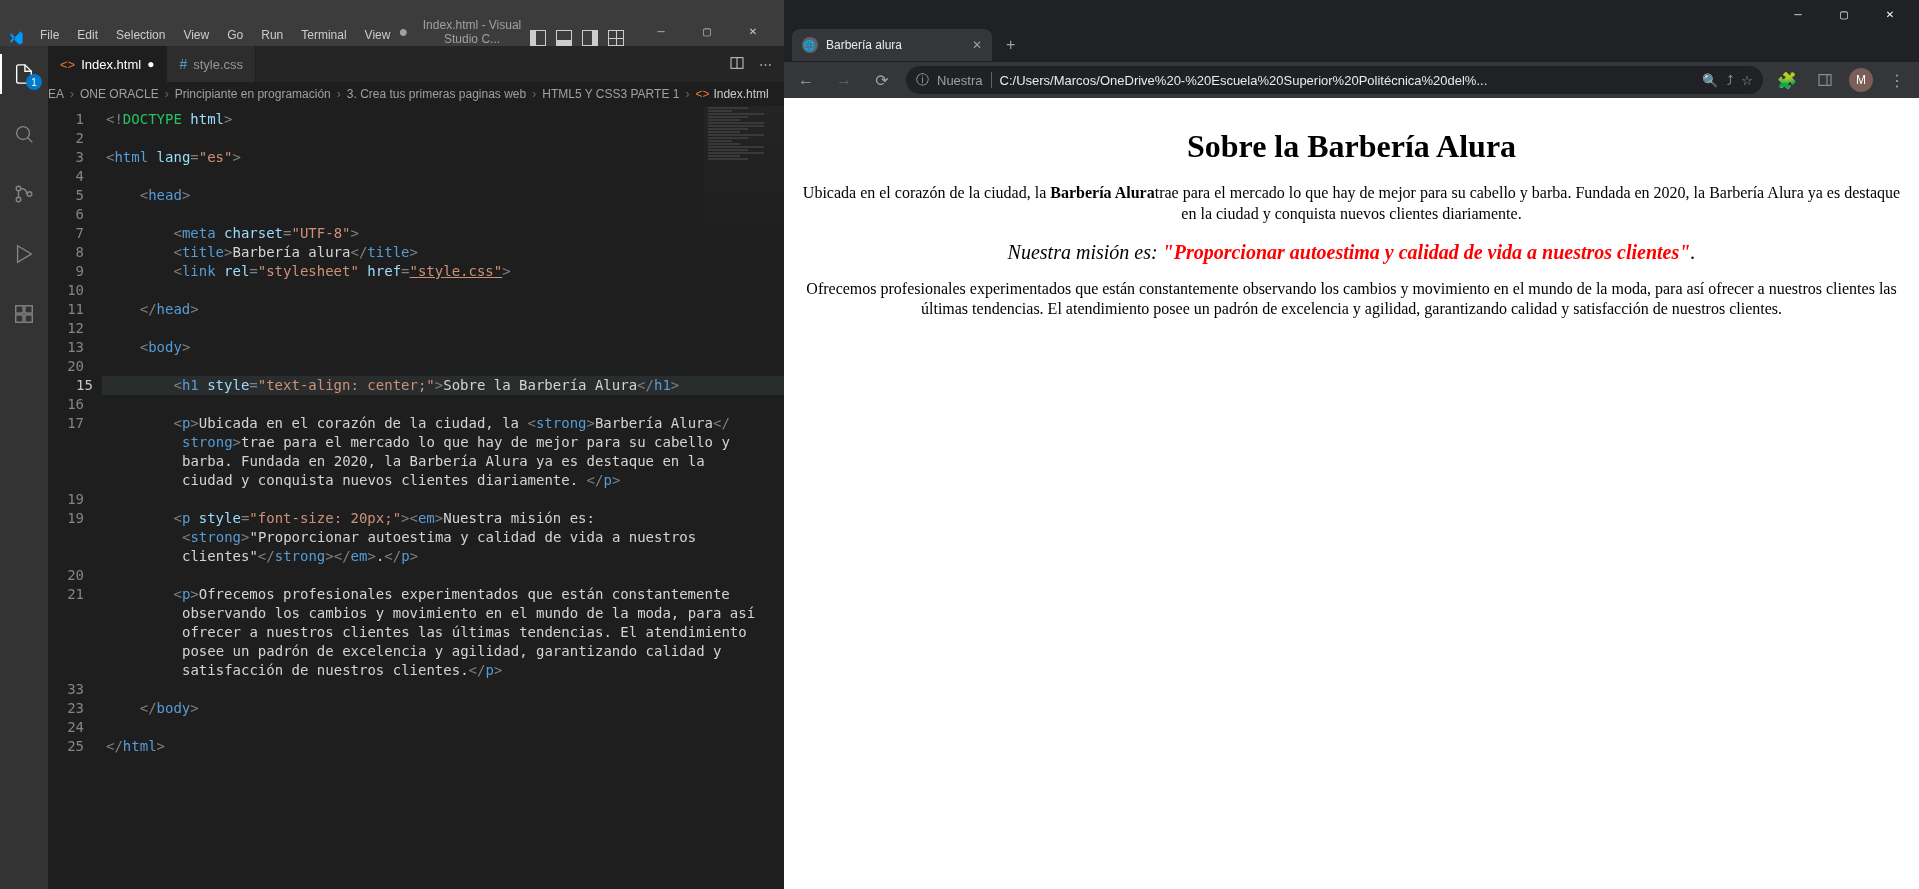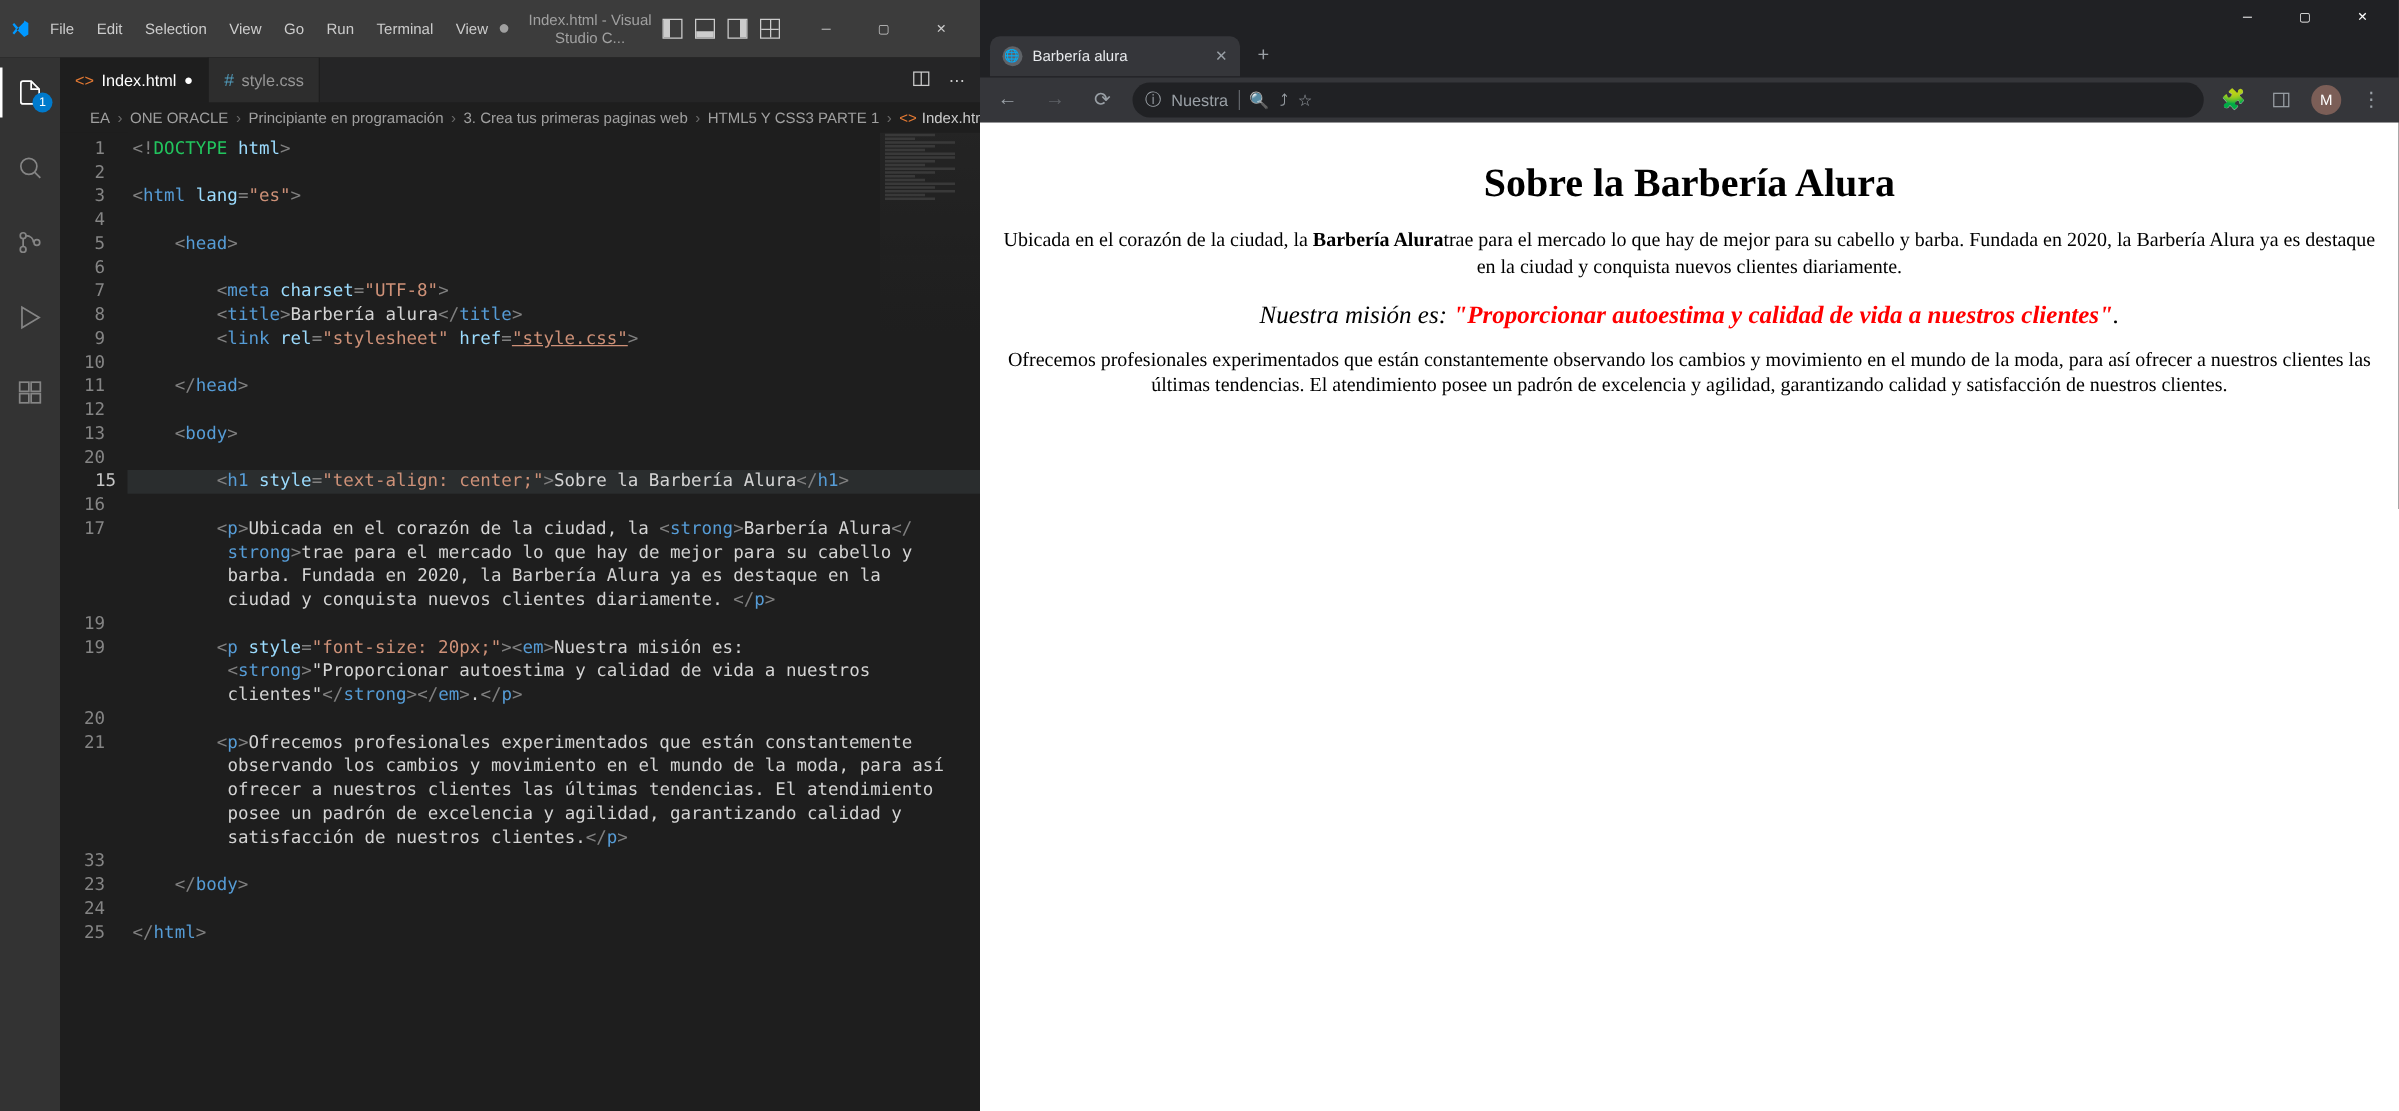--- a/index.html
+++ b/index.html
@@ -21,21 +21,21 @@
   display: flex;
   flex-direction: column;
   background: #1e1e1e;
 }
 
 
 .titlebar {
   height: 46px;
   background: #3c3c3c;
   display: flex;
-  align-items: center;
+  align-items: flex-end;
   padding: 0 8px;
   color: #cccccc;
   font-size: 12px;
 }
 .titlebar .vscode-logo {
   width: 16px; height: 16px; margin-right: 8px;
   display: flex; align-items: center; justify-content: center;
 }
 .titlebar .menu-items { display: flex; gap: 2px; }
 .titlebar .menu-item { padding: 4px 8px; cursor: pointer; }
@@ -104,21 +104,21 @@
 }
 .tab.active { background: #1e1e1e; color: #ffffff; }
 .tab .tab-dot { color: #ffffff; font-size: 12px; }
 .tab .tab-icon { color: #e37933; }
 .tab .tab-icon.css { color: #519aba; font-size: 14px; }
 .tabs .spacer { flex: 1; }
 .tabs .tab-actions { display: flex; align-items: center; gap: 14px; padding-right: 12px; color: #cccccc; }
 
 
 .breadcrumbs {
-  height: 24px; display: flex; align-items: center; padding: 0 24px;
+  height: 24px; display: flex; align-items: center; padding: 0 0;
   font-size: 12px; color: #a0a0a0; background: #1e1e1e; gap: 6px; overflow: hidden; white-space: nowrap;
 }
 .breadcrumbs .sep { color: #6a6a6a; }
 .breadcrumbs .bc-file { color: #cccccc; display: flex; align-items: center; gap: 4px; }
 .breadcrumbs .bc-file .tab-icon { color: #e37933; }
 
 
 .code-wrap { flex: 1; display: flex; overflow: hidden; position: relative; }
 .gutter {
   width: 54px; background: #1e1e1e; text-align: right; color: #858585;
@@ -428,20 +428,21 @@
   </div>
 
   <div class="browser-toolbar">
     <div class="tbtn">←</div>
     <div class="tbtn" style="opacity:.4">→</div>
     <div class="tbtn">⟳</div>
     <div class="addressbar">
       <span class="info">ⓘ</span>
       <span>Nuestra</span>
       <span class="divider"></span>
+      <span class="url">C:/Users/Marcos/OneDrive%20-%20Escuela%20Superior%20Politécnica%20del%...</span>
       <span style="color:#9aa0a6">🔍</span>
       <span style="color:#9aa0a6">⤴</span>
       <span style="color:#9aa0a6">☆</span>
     </div>
     <div class="toolbar-right">
       <div class="tbtn">🧩</div>
       <div class="tbtn">
         <svg class="svgicon-sm" viewBox="0 0 24 24" fill="none" stroke="currentColor" stroke-width="1.5">
             <rect x="3" y="4" width="18" height="16"></rect>
             <path d="M15 4v16"></path>

